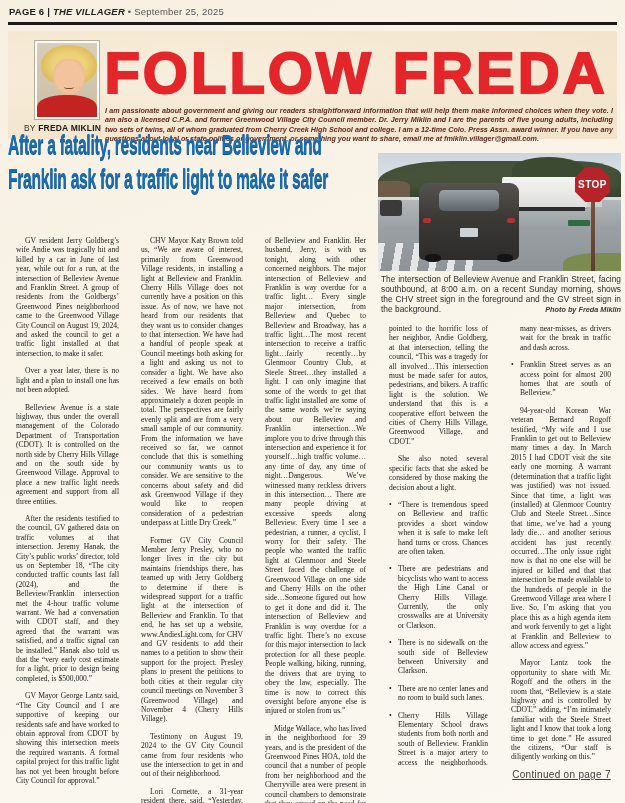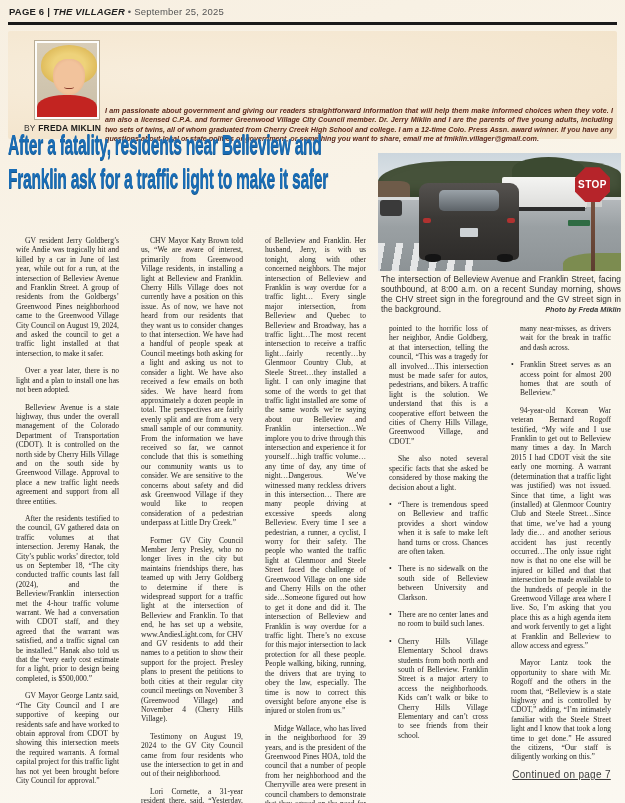--- a/index.html
+++ b/index.html
@@ -126,20 +126,21 @@
     <div class="freda-photo">
       <div class="fp-hair"></div>
       <div class="fp-face"></div>
       <div class="fp-smile"></div>
       <div class="fp-top"></div>
     </div>
     <div class="byline">
       <span class="by">BY</span>
       <span class="nm">FREDA MIKLIN</span>
     </div>
+    <div class="masthead-title">FOLLOW FREDA</div>
     <div class="intro">I am passionate about government and giving our readers straightforward information that will help them make informed choices when they vote. I am also a licensed C.P.A. and former Greenwood Village City Council member. Dr. Jerry Miklin and I are the parents of five young adults, including two sets of twins, all of whom graduated from Cherry Creek High School and college. I am a 12-time Colo. Press Assn. award winner. If you have any questions about local or state politics or government, or something you want to share, email me at fmiklin.villager@gmail.com.</div>
   </div>
 
   <div class="headline">
     <div class="hl-line">After a fatality, residents near Belleview and</div>
     <div class="hl-line">Franklin ask for a traffic light to make it safer</div>
   </div>
 
   <div class="photo">
     <div class="p-sky"></div>
@@ -186,20 +187,21 @@
       <p class="blk-p">Lori Cornette, a 31-year resident there, said, “Yesterday, at our annual picnic, one person was missing. Andie Goldberg went out for a run and never came home. She was struck by a car and killed at the intersection</p>
     </div>
   <div class="col col-3">
       <p class="blk-pc">of Belleview and Franklin. Her husband, Jerry, is with us tonight, along with other concerned neighbors. The major intersection of Belleview and Franklin is way overdue for a traffic light… Every single major intersection, from Belleview and Quebec to Belleview and Broadway, has a traffic light…The most recent intersection to receive a traffic light…fairly recently…by Glenmoor Country Club, at Steele Street…they installed a light. I can only imagine that some of the words to get that traffic light installed are some of the same words we’re saying about our Belleview and Franklin intersection…We implore you to drive through this intersection and experience it for yourself…high traffic volume…any time of day, any time of night…Dangerous. We’ve witnessed many reckless drivers in this intersection… There are many people driving at excessive speeds along Belleview. Every time I see a pedestrian, a runner, a cyclist, I worry for their safety. The people who wanted the traffic light at Glenmoor and Steele Street faced the challenge of Greenwood Village on one side and Cherry Hills on the other side…Someone figured out how to get it done and did it. The intersection of Belleview and Franklin is way overdue for a traffic light. There’s no excuse for this major intersection to lack protection for all these people. People walking, biking, running, the drivers that are trying to obey the law, especially. The time is now to correct this oversight before anyone else is injured or stolen from us.”</p>
       <p class="blk-p">Midge Wallace, who has lived in the neighborhood for 39 years, and is the president of the Greenwood Pines HOA, told the council that a number of people from her neighborhood and the Cherryville area were present in council chambers to demonstrate that they agreed on the need for a traffic light, but would not be speaking, out of respect for the council’s request that repetitive testimony not be given. She</p>
     </div>
   <div class="col col-4">
       <p class="blk-pc">pointed to the horrific loss of her neighbor, Andie Goldberg, at that intersection, telling the council, “This was a tragedy for all involved…This intersection must be made safer for autos, pedestrians, and bikers. A traffic light is the solution. We understand that this is a cooperative effort between the cities of Cherry Hills Village, Greenwood Village, and CDOT.”</p>
       <p class="blk-p">She also noted several specific facts that she asked be considered by those making the decision about a light.</p>
       <p class="blk-b">“There is tremendous speed on Belleview and traffic provides a short window when it is safe to make left hand turns or cross. Chances are often taken.</p>
+      <p class="blk-b">There are pedestrians and bicyclists who want to access the High Line Canal or Cherry Hills Village. Currently, the only crosswalks are at University or Clarkson.</p>
       <p class="blk-b">There is no sidewalk on the south side of Belleview between University and Clarkson.</p>
       <p class="blk-b">There are no center lanes and no room to build such lanes.</p>
       <p class="blk-b">Cherry Hills Village Elementary School draws students from both north and south of Belleview. Franklin Street is a major artery to access the neighborhoods. Kids can’t walk or bike to Cherry Hills Village Elementary and can’t cross to see friends from their school.</p>
     </div>
   <div class="col col-5">
       <p class="blk-bc">many near-misses, as drivers wait for the break in traffic and dash across.</p>
       <p class="blk-b">Franklin Street serves as an access point for almost 200 homes that are south of Belleview.”</p>
       <p class="blk-p">94-year-old Korean War veteran Bernard Rogoff testified, “My wife and I use Franklin to get out to Belleview many times a day. In March 2015 I had CDOT visit the site early one morning. A warrant (determination that a traffic light was justified) was not issued. Since that time, a light was (installed) at Glenmoor Country Club and Steele Street…Since that time, we’ve had a young lady die… and another serious accident has just recently occurred…The only issue right now is that no one else will be injured or killed and that that intersection be made available to the hundreds of people in the Greenwood Village area where I live. So, I’m asking that you place this as a high agenda item and work fervently to get a light at Franklin and Belleview to allow access and egress.”</p>
       <p class="blk-p">Mayor Lantz took the opportunity to share with Mr. Rogoff and the others in the room that, “Belleview is a state highway and is controlled by CDOT,” adding, “I’m intimately familiar with the Steele Street light and I know that took a long time to get done.” He assured the citizens, “Our staff is diligently working on this.”</p>
       <p class="blk-p">After that, another Greenwood Pines resident in the room decided to speak. Bonnie Boyer</p>

